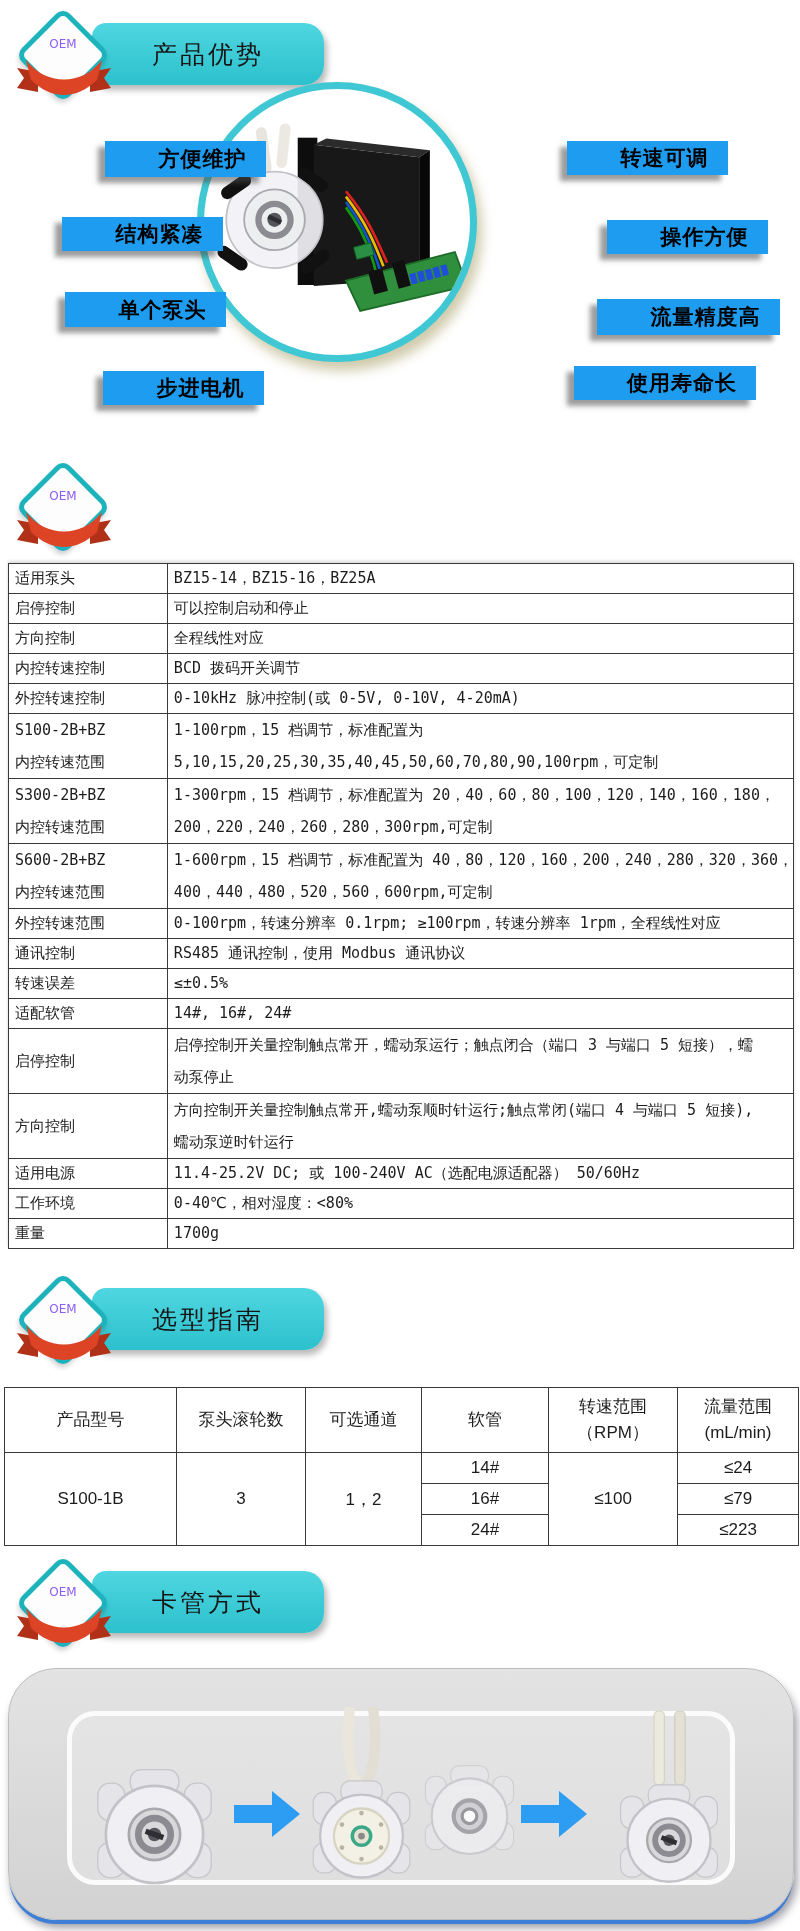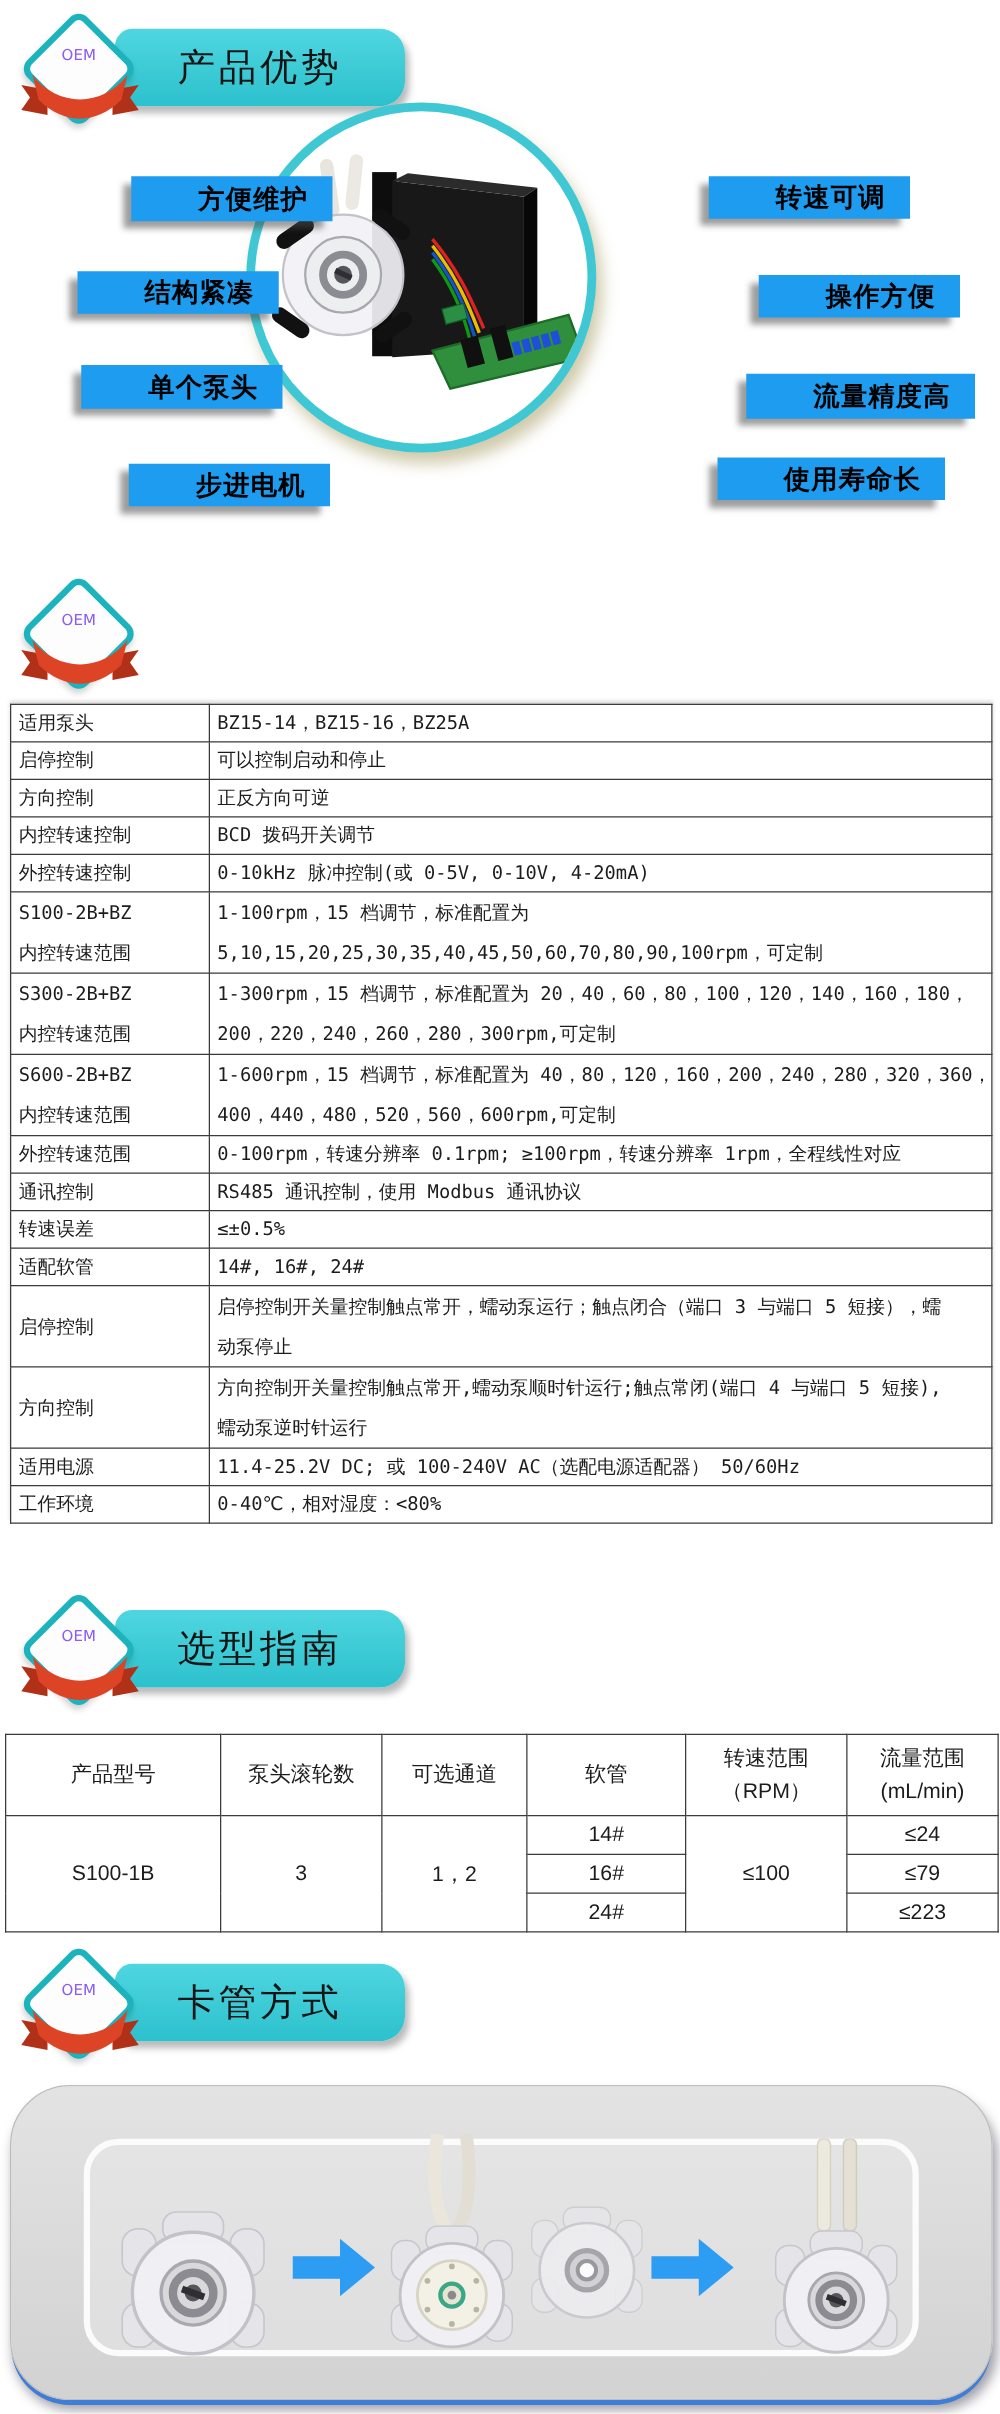--- a/index.html
+++ b/index.html
@@ -6,21 +6,21 @@
   #page{position:relative;width:800px;height:1931px;background:#fff;overflow:hidden;
         font-family:"DejaVu Sans",sans-serif;color:#111;}
 
   
   .sec{position:absolute;left:14px;width:330px;height:104px;}
   .banner{position:absolute;left:78px;top:15px;width:232px;height:62px;
           background:linear-gradient(#4fd6e0,#2cc1cd);
           border-radius:14px 20px 20px 14px;
           box-shadow:3px 5px 6px rgba(0,0,0,.28);
           display:flex;align-items:center;justify-content:center;
-          font-size:30px;letter-spacing:3px;color:#151515;}
+          font-size:25px;letter-spacing:3px;color:#151515;}
   .diamond{position:absolute;left:15px;top:13px;width:58px;height:58px;
            background:#fdfdfd;border:5px solid #1db3bd;border-radius:10px;
            transform:rotate(45deg);box-shadow:2px 3px 5px rgba(0,0,0,.18);z-index:2;}
   .oem{position:absolute;left:15px;top:2px;width:68px;height:68px;z-index:3;
        display:flex;align-items:center;justify-content:center;font-size:12px;color:#8b5cf6;}
   .ribbon{position:absolute;left:0px;top:52px;width:100px;height:40px;z-index:4;}
 
   
   .tag{position:absolute;background:#1e9df0;color:#000;
        display:flex;align-items:center;justify-content:center;
@@ -153,21 +153,21 @@
           </td>
           <td>
             <div class="ln">可以控制启动和停止</div>
           </td>
         </tr>
     <tr class="r1">
           <td class="lab">
             <div class="ln">方向控制</div>
           </td>
           <td>
-            <div class="ln">正反方向可逆</div>
+            <div class="ln">全程线性对应</div>
           </td>
         </tr>
     <tr class="r1">
           <td class="lab">
             <div class="ln">内控转速控制</div>
           </td>
           <td>
             <div class="ln">BCD 拨码开关调节</div>
           </td>
         </tr>
@@ -266,20 +266,28 @@
           <td>
             <div class="ln">11.4-25.2V DC; 或 100-240V AC（选配电源适配器）   50/60Hz</div>
           </td>
         </tr>
     <tr class="r1">
           <td class="lab">
             <div class="ln">工作环境</div>
           </td>
           <td>
             <div class="ln">0-40℃，相对湿度：&lt;80%</div>
+          </td>
+        </tr>
+    <tr class="r1">
+          <td class="lab">
+            <div class="ln">重量</div>
+          </td>
+          <td>
+            <div class="ln">1700g</div>
           </td>
         </tr>
   </tbody>
     </table>
 
   <div class="sec" style="top:1273px">
     <div class="banner">选型指南</div>
     <div class="diamond"></div>
     <svg class="ribbon" viewBox="0 0 100 40">
       <polygon points="3,8 24,12 24,32 3,28 10,18" fill="#b03018"></polygon>

